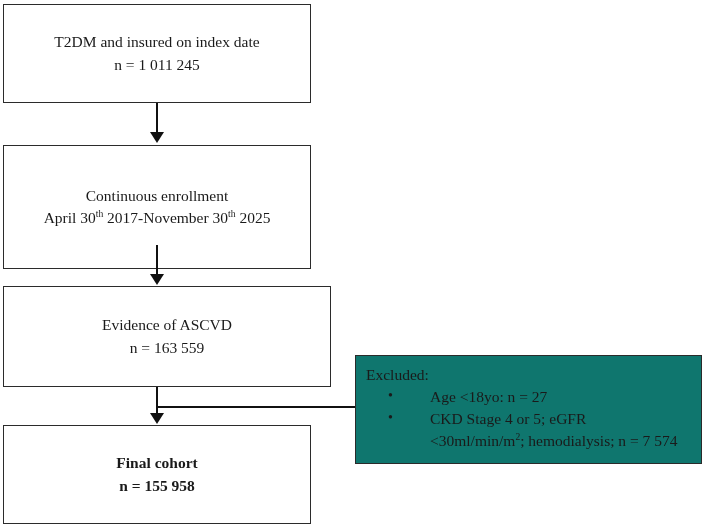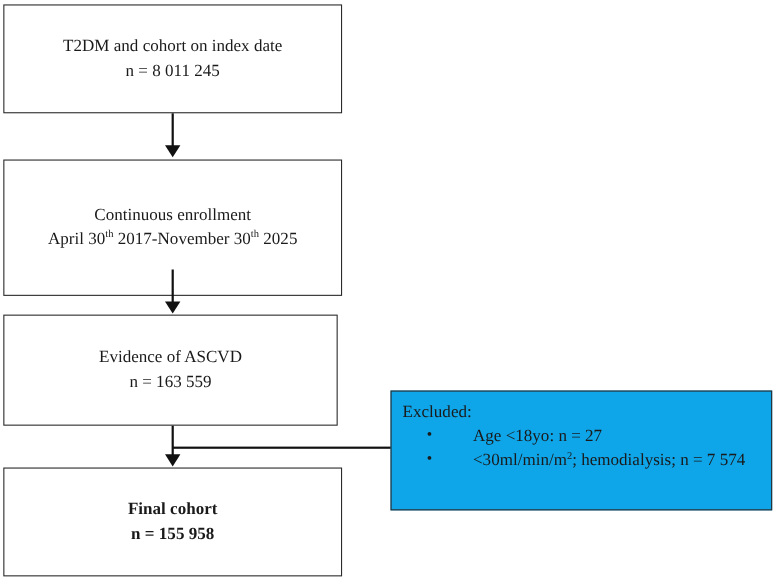--- a/index.html
+++ b/index.html
@@ -32,33 +32,33 @@
     justify-content: center;
     text-align: center;
     font-size: 15.5px;
     line-height: 1.45;
   }
   .node .line { display: block; white-space: nowrap; }
   .node.bold { font-weight: bold; text-align: center; }
 
   #node-screened  { left: 3px;  top: 4px;   width: 308px; height: 99px; }
   #node-enrollment{ left: 3px;  top: 145px; width: 308px; height: 124px; }
-  #node-ascvd     { left: 3px;  top: 286px; width: 304px; height: 101px; }
+  #node-ascvd     { left: 3px;  top: 286px; width: 328px; height: 101px; }
   #node-final     { left: 3px;  top: 425px; width: 308px; height: 99px; }
 
   
   #node-excluded {
     position: absolute;
     box-sizing: border-box;
     left: 355px;
     top: 355px;
     width: 347px;
     height: 109px;
     border: 1.4px solid #2b2b2b;
-    background: #0ea5e9;
+    background: #0f766e;
     font-size: 15.5px;
     line-height: 1.42;
     padding: 8px 0 0 10px;
     text-align: left;
   }
   #node-excluded .excl-title { display: block; white-space: nowrap; }
   .excl-list {
     list-style: none;
     margin: 0;
     padding: 0 0 0 22px;
@@ -111,22 +111,22 @@
   #conn3-arrow { left: 150px; top: 413px; }
   
   #conn-excl   { left: 157px; top: 406px; width: 199px; }
 </style>
 </head>
 <body>
 
 <div id="canvas">
 
   <div class="node" id="node-screened">
-    <span class="line">T2DM and cohort on index date</span>
-    <span class="line">n = 8 011 245</span>
+    <span class="line">T2DM and insured on index date</span>
+    <span class="line">n = 1 011 245</span>
   </div>
 
   <div class="conn vline" id="conn1-line"></div>
   <div class="arrowhead" id="conn1-arrow"></div>
 
   <div class="node" id="node-enrollment">
     <span class="line">Continuous enrollment</span>
     <span class="line"><span>April 30</span><sup>th</sup><span> 2017-November 30</span><sup>th</sup><span> 2025</span></span>
   </div>
 
@@ -149,18 +149,19 @@
 
   <div id="node-excluded">
     <span class="excl-title">Excluded:</span>
     <ul class="excl-list">
       <li>
         <span class="bullet">•</span>
         <span>Age &lt;18yo: n = 27</span>
       </li>
       <li>
         <span class="bullet">•</span>
+        <span>CKD Stage 4 or 5; eGFR</span>
         <span class="excl-wrap-line"><span>&lt;30ml/min/m</span><sup>2</sup><span>; hemodialysis; n = 7 574</span></span>
       </li>
     </ul>
   </div>
 
 </div>
 
 </body></html>

